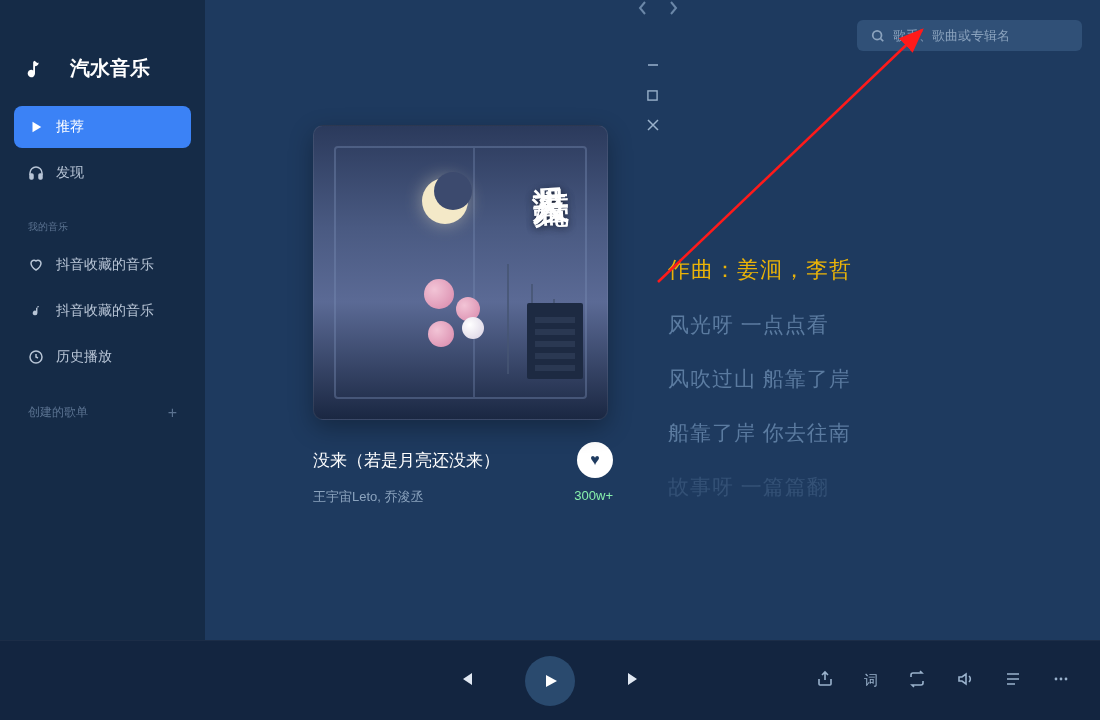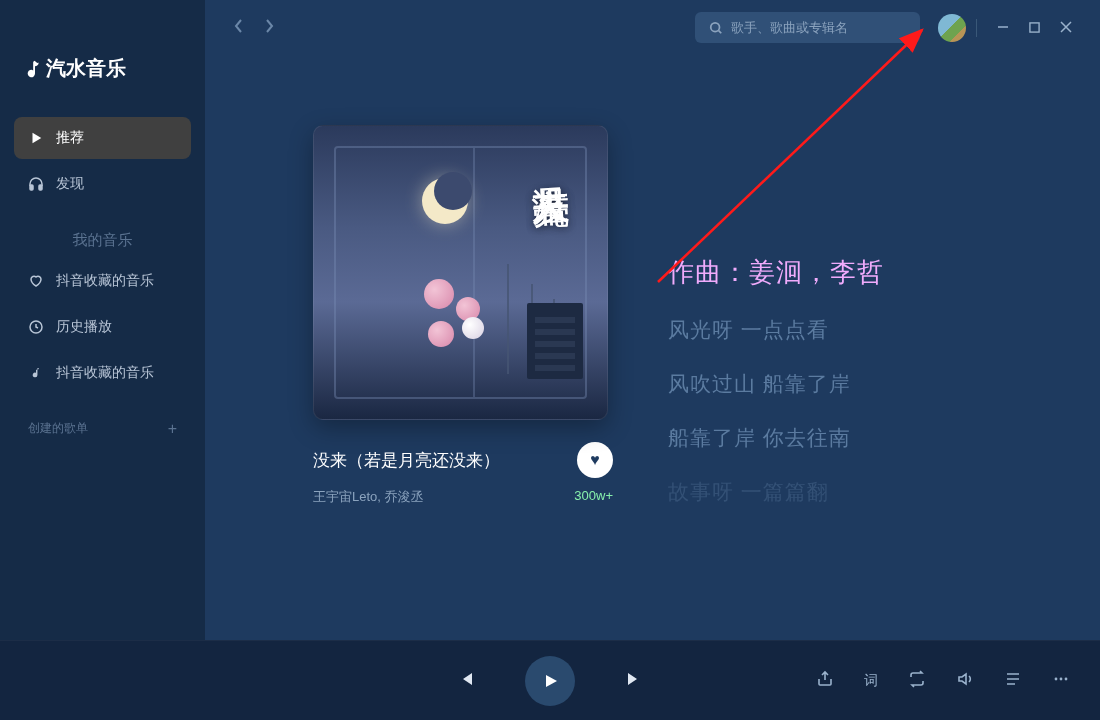--- a/index.html
+++ b/index.html
@@ -1,32 +1,32 @@
 <!DOCTYPE html>
 <html><head>
   <meta charset="utf-8">
   <style>
     * { margin: 0; padding: 0; box-sizing: border-box; font-family: "Microsoft YaHei", "PingFang SC", sans-serif; }
     body { width: 1100px; height: 720px; background: #1e3a5f; color: #fff; overflow: hidden; position: relative; }
     
     .sidebar { position: absolute; left: 0; top: 0; width: 205px; height: 640px; background: #152b47; padding: 0 14px; }
-    .logo { display: flex; align-items: center; gap: 0; padding: 55px 10px 35px; }
+    .logo { display: flex; align-items: center; gap: 24px; padding: 55px 10px 24px; }
     .logo-icon { width: 22px; height: 22px; }
     .logo-text { font-size: 20px; font-weight: bold; color: #fff; }
     
     .nav-item { display: flex; align-items: center; gap: 12px; padding: 12px 14px; border-radius: 8px; color: #b8c5d6; font-size: 14px; cursor: pointer; margin-bottom: 4px; }
-    .nav-item.active { background: #404040; color: #fff; }
+    .nav-item.active { background: #3b82f6; color: #fff; }
     .nav-icon { width: 16px; height: 16px; display: flex; align-items: center; justify-content: center; flex-shrink: 0; }
     
-    .section-title { color: #5a7290; font-size: 15px; padding: 22px 14px 10px; text-align: center; }
+    .section-title { color: #5a7290; font-size: 10px; padding: 22px 14px 10px; }
     .section-head { display: flex; justify-content: space-between; padding: 22px 14px 10px; }
     .section-head .t { color: #5a7290; font-size: 12px; }
     .plus { color: #5a7290; font-size: 16px; cursor: pointer; }
     
-    .topbar { position: absolute; left: 205px; right: 0; top: 0; height: 55px; display: flex; align-items: center; padding: 0 18px; }
+    .topbar { position: absolute; left: 205px; right: 0; top: 0; height: 55px; display: flex; align-items: center; padding: 0 18px; flex-direction: column; }
     .nav-arrows { display: flex; gap: 18px; margin-left: 10px; }
     .arrow { color: #6b87a8; cursor: pointer; }
     .search { margin-left: auto; background: rgba(60,95,135,0.6); border-radius: 6px; padding: 8px 14px; display: flex; align-items: center; gap: 8px; width: 225px; }
     .search-icon { color: #8ba3be; width: 14px; height: 14px; }
     .search-input { background: transparent; border: none; outline: none; color: #8ba3be; font-size: 13px; flex: 1; }
     .search-input::placeholder { color: #8ba3be; }
     .avatar { width: 28px; height: 28px; border-radius: 50%; margin-left: 18px; background: linear-gradient(135deg, #7fb8d4 45%, #6ea34f 45% 70%, #b89456 70%); cursor: pointer; }
     .divider { width: 1px; height: 18px; background: #3a5878; margin: 0 10px; }
     .winbtn { color: #9ab2cc; padding: 6px 10px; cursor: pointer; }
     
@@ -55,21 +55,21 @@
     .song-title-row { display: flex; align-items: center; margin-top: 22px; gap: 16px; }
     .song-title { color: #fff; font-size: 17px; font-weight: 500; white-space: nowrap; overflow: hidden; }
     .like-btn { width: 36px; height: 36px; border-radius: 50%; background: #fff; display: flex; align-items: center; justify-content: center; flex-shrink: 0; cursor: pointer; margin-left: auto; }
     .heart { color: #1e3a5f; font-size: 16px; }
     .song-meta { display: flex; justify-content: space-between; margin-top: 10px; gap: 41px; }
     .artist { color: #8ba3be; font-size: 13px; }
     .plays { color: #86efac; font-size: 13px; }
     
     .lyrics { margin-left: 55px; padding-top: 130px; display: flex; flex-direction: column; gap: 26px; }
     .lyric-line { color: #5b7ba0; font-size: 21px; letter-spacing: 1px; }
-    .lyric-line.current { color: #f0abfc; font-size: 26px; text-align: right; }
+    .lyric-line.current { color: #eab308; font-size: 22px; text-align: right; }
     .lyric-line.fade { opacity: 0.35; }
     
     .player { position: absolute; left: 0; right: 0; bottom: 0; height: 80px; background: #132540; display: flex; align-items: center; padding: 0 30px; border-top: 1px solid rgba(255,255,255,0.04); }
     .controls { position: absolute; left: 50%; transform: translateX(-50%); display: flex; align-items: center; gap: 50px; }
     .play-btn { width: 50px; height: 50px; border-radius: 50%; background: #2a4a6e; display: flex; align-items: center; justify-content: center; cursor: pointer; }
     .ctrl-icon { color: #e0e8f2; cursor: pointer; }
     .right-controls { margin-left: auto; display: flex; align-items: center; gap: 30px; color: #9ab2cc; }
     .rc { cursor: pointer; font-size: 14px; }
     
     .annot-arrow { position: absolute; pointer-events: none; z-index: 99; }
@@ -110,34 +110,34 @@
   <div class="nav-item">
     <span class="nav-icon">
         <svg viewBox="0 0 16 16" fill="none" stroke="currentColor" stroke-width="1.5" width="16" height="16">
           <path d="M8 13s-5-3-5-7a3 3 0 0 1 5-2 3 3 0 0 1 5 2c0 4-5 7-5 7z"></path>
         </svg>
       </span>
     <span>抖音收藏的音乐</span>
   </div>
   <div class="nav-item">
     <span class="nav-icon">
+        <svg viewBox="0 0 16 16" fill="currentColor" width="15" height="15">
+          <path d="M9 2v7.5a2.5 2.5 0 1 1-1.5-2.3V4c1.5.5 3-.5 3-2H9z"></path>
+        </svg>
+      </span>
+    <span>抖音收藏的音乐</span>
+  </div>
+  <div class="nav-item">
+    <span class="nav-icon">
         <svg viewBox="0 0 16 16" fill="none" stroke="currentColor" stroke-width="1.5" width="16" height="16">
           <circle cx="8" cy="8" r="6"></circle>
           <path d="M8 5v3l2 1"></path>
         </svg>
       </span>
     <span>历史播放</span>
-  </div>
-  <div class="nav-item">
-    <span class="nav-icon">
-        <svg viewBox="0 0 16 16" fill="currentColor" width="15" height="15">
-          <path d="M9 2v7.5a2.5 2.5 0 1 1-1.5-2.3V4c1.5.5 3-.5 3-2H9z"></path>
-        </svg>
-      </span>
-    <span>抖音收藏的音乐</span>
   </div>
 
   <div class="section-head">
     <span class="t">创建的歌单</span>
     <span class="plus">+</span>
   </div>
 </div>
 
 <div class="topbar">
   <div class="nav-arrows">

